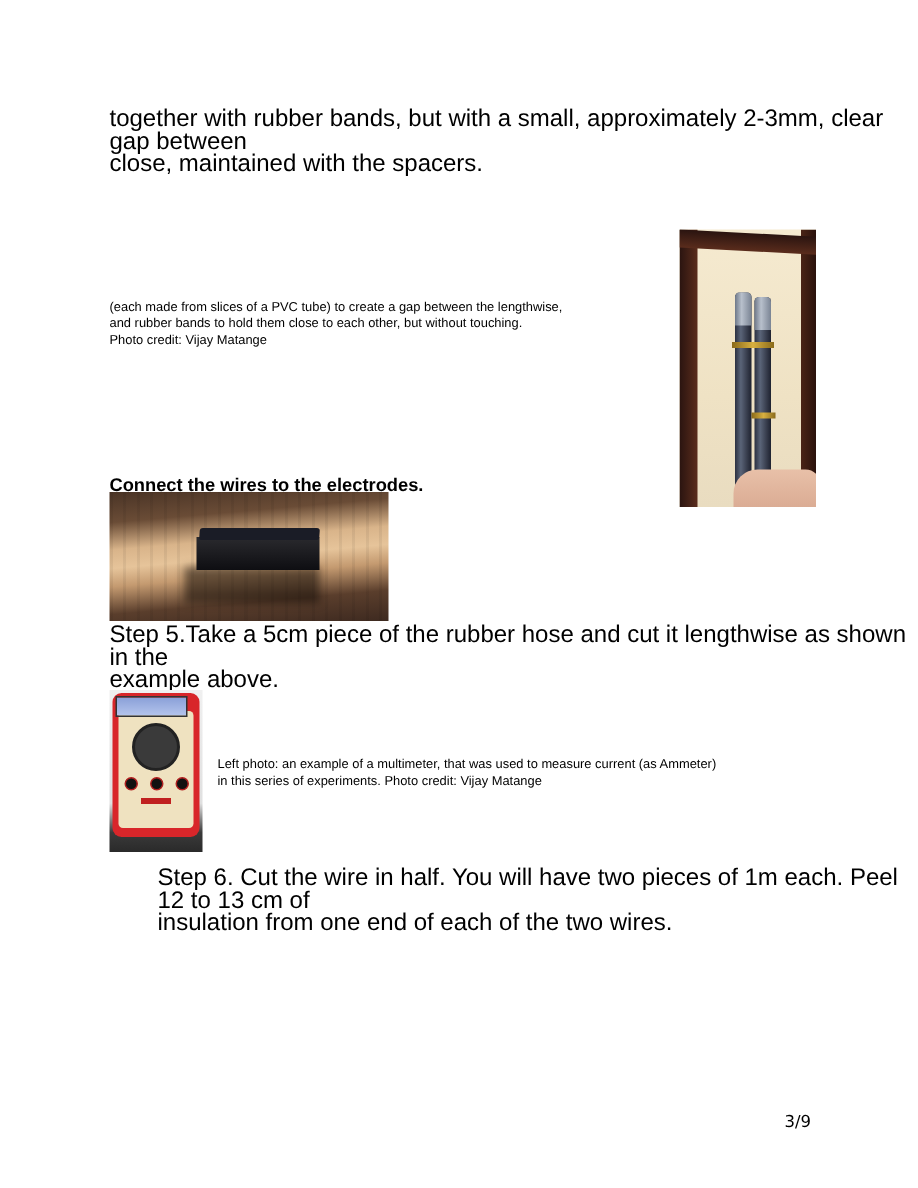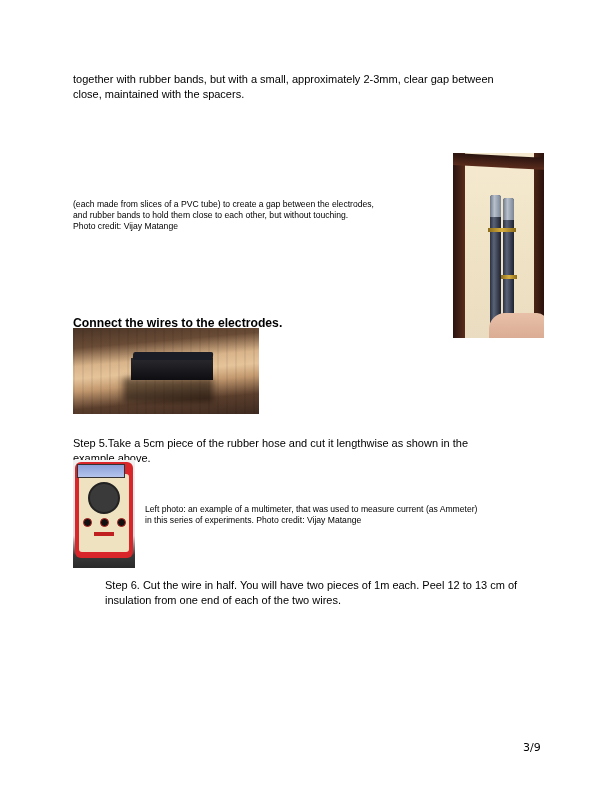--- a/index.html
+++ b/index.html
@@ -1,19 +1,19 @@
 <!DOCTYPE html>
 <html><head>
   <meta charset="utf-8">
   <style>
     html, body { margin: 0; padding: 0; background: #ffffff; }
     body { width: 612px; height: 792px; position: relative; overflow: hidden;
            font-family: "Liberation Sans", sans-serif; color: #000; }
     .abs { position: absolute; }
-    .body-text { font-size: 11px; line-height: 15px; }
+    .body-text { font-size: 16px; line-height: 15px; }
     .caption { font-size: 8.6px; line-height: 11.2px; }
     .heading { font-size: 12.2px; font-weight: bold; line-height: 15px; }
     .page-num { font-size: 11px; font-family: "DejaVu Sans", sans-serif; }
 
     
     .photo-electrodes {
       left: 453px; top: 153px; width: 91px; height: 185px; overflow: hidden;
       background: linear-gradient(180deg, #f5ead0 0%, #efe2c4 60%, #e9dcc0 100%);
     }
     .door-frame-l { left: 0; top: 0; width: 12px; height: 185px; background: linear-gradient(90deg,#2a1410,#5a2c1c); }
@@ -52,21 +52,21 @@
   </style>
 </head>
 <body>
 
 <div class="abs body-text" style="left:73px; top:72px;">
   <div>together with rubber bands, but with a small, approximately 2-3mm, clear gap between</div>
   <div>close, maintained with the spacers.</div>
 </div>
 
 <div class="abs caption" style="left:73px; top:199px;">
-  <div>(each made from slices of a PVC tube) to create a gap between the electrodes,</div>
+  <div>(each made from slices of a PVC tube) to create a gap between the lengthwise,</div>
   <div>and rubber bands to hold them close to each other, but without touching.</div>
   <div>Photo credit: Vijay Matange</div>
 </div>
 
 <div class="abs photo-electrodes" title="photo: two electrode rods held together with PVC rings">
   <div class="abs door-frame-l"></div>
   <div class="abs door-frame-r"></div>
   <div class="abs door-frame-t"></div>
   <div class="rod" style="left:37px; top:42px; height:140px;">
     <div class="tip"></div>
@@ -80,21 +80,21 @@
 </div>
 
 <div class="abs heading" style="left:73px; top:302px;margin-top:14px;">Connect the wires to the electrodes.</div>
 
 <div class="abs photo-hose" title="photo: rubber hose piece cut lengthwise">
   <div class="abs hose-shadow"></div>
   <div class="abs hose-body"></div>
   <div class="abs hose-top"></div>
 </div>
 
-<div class="abs body-text" style="left:73px; top:416px;margin-top:20px;">
+<div class="abs body-text" style="left:73px; top:416px;">
   <div>Step 5.Take a 5cm piece of the rubber hose and cut it lengthwise as shown in the</div>
   <div>example above.</div>
 </div>
 
 <div class="abs photo-meter" title="photo: red multimeter">
   <div class="abs meter-case"></div>
   <div class="abs meter-face">
     <div class="abs meter-lcd" style="left:-2px; top:-10px;"></div>
     <div class="abs meter-dial" style="left:9px; top:8px;"></div>
     <div class="abs meter-jack" style="left:4px; top:44px;"></div>

